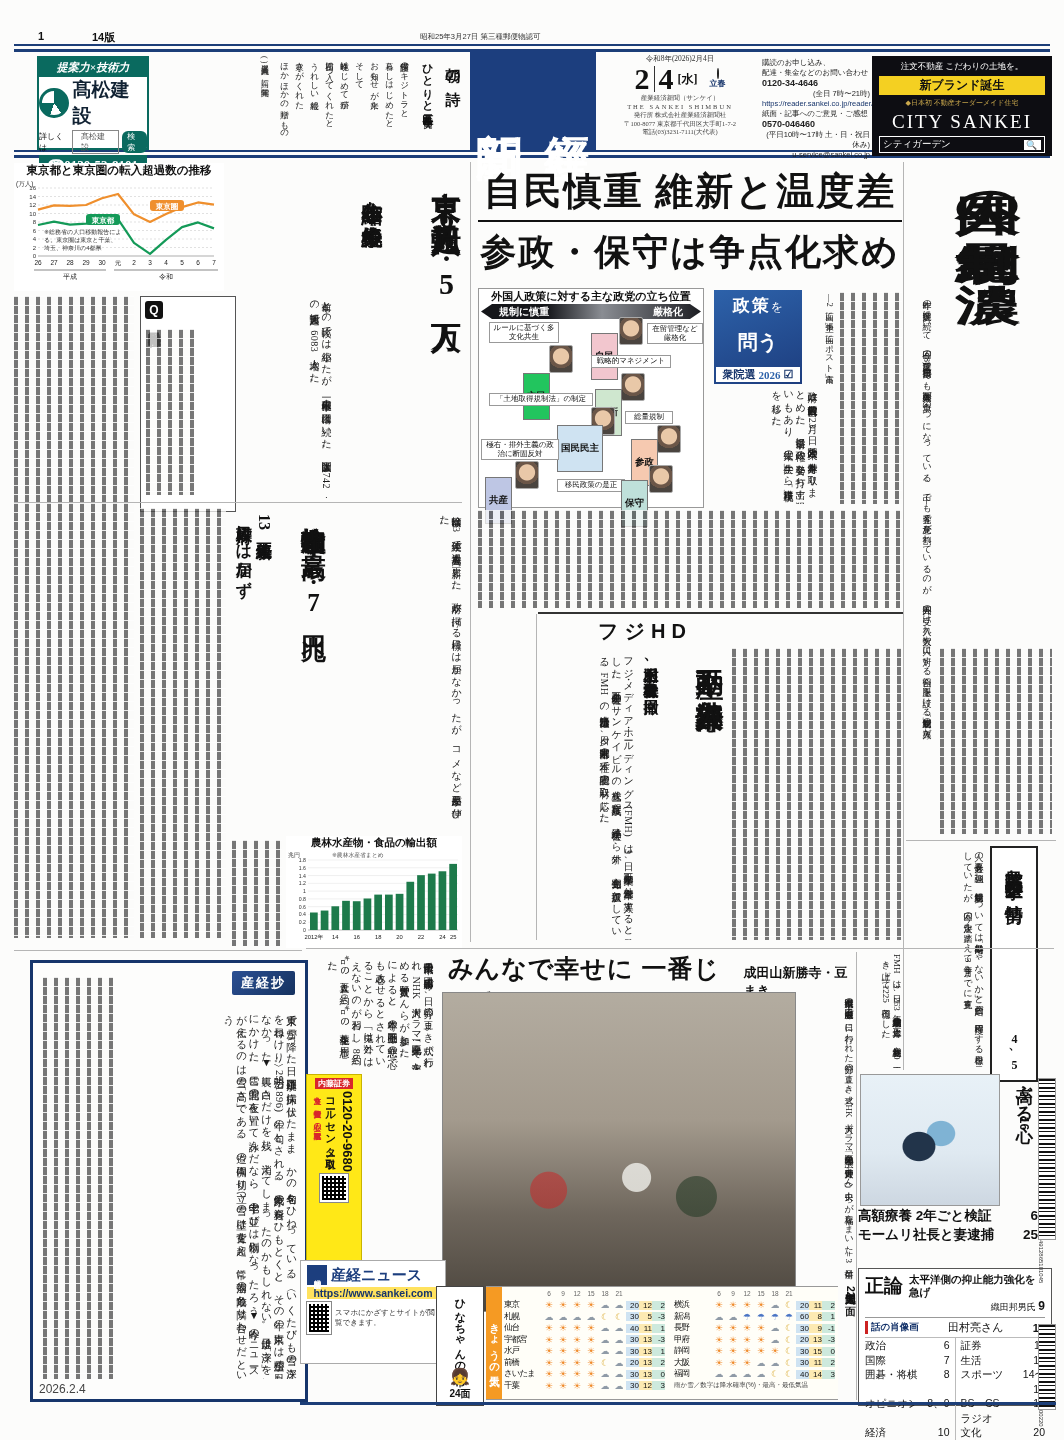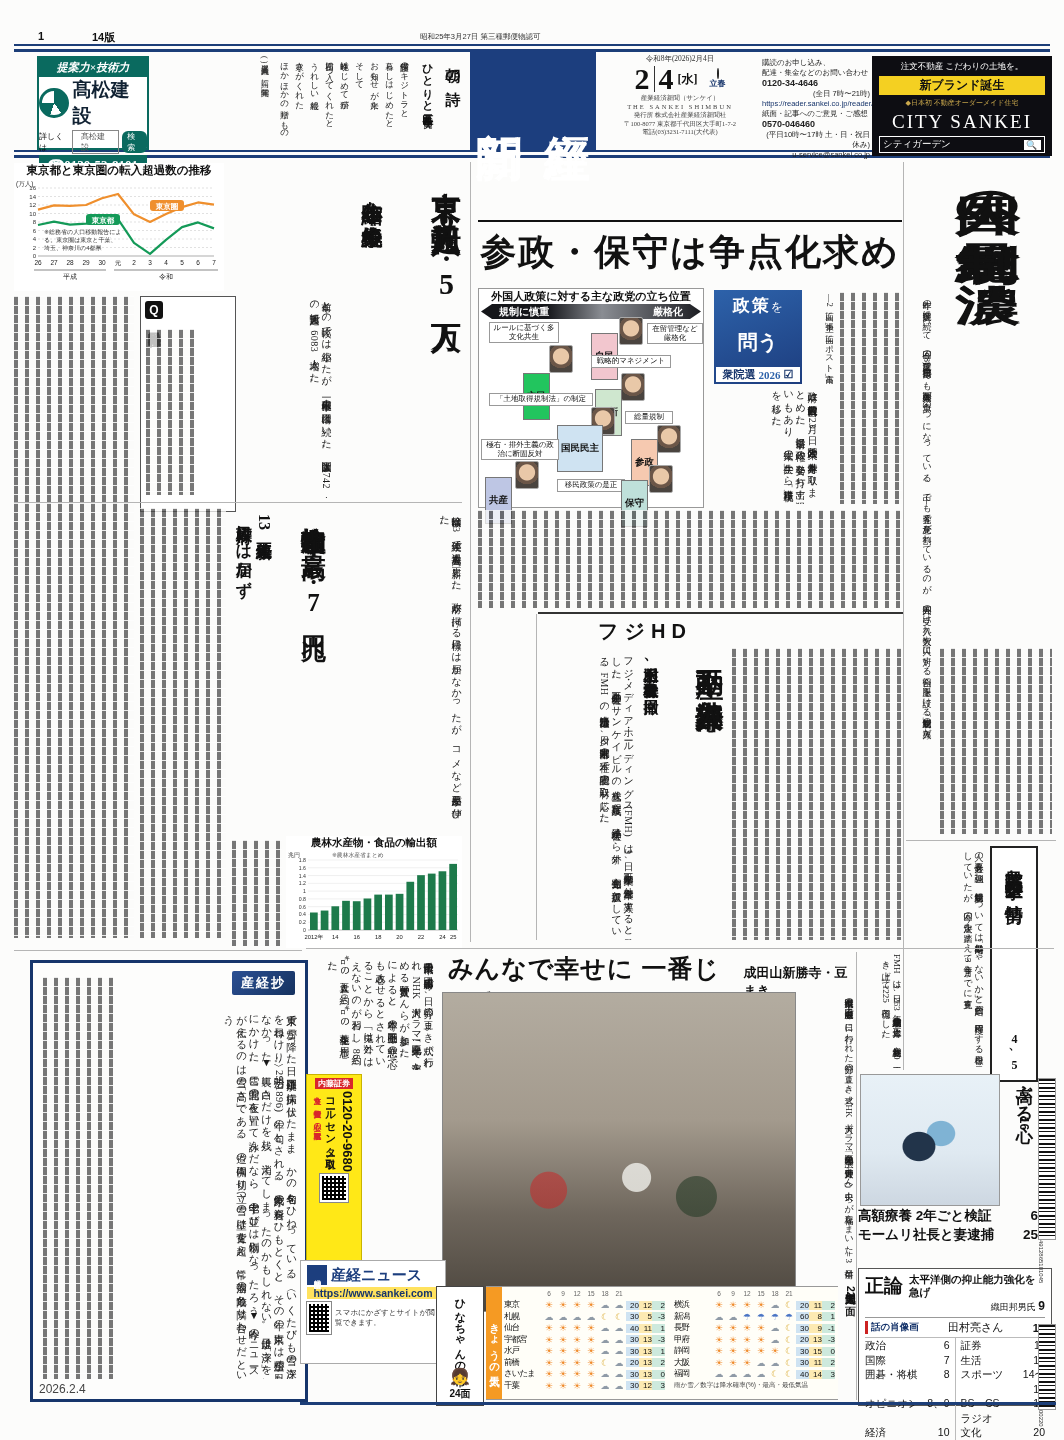--- a/index.html
+++ b/index.html
@@ -387,20 +387,21 @@
           <text x="70.71428571428572" y="89" font-size="5.8" text-anchor="middle" fill="#222">16</text>
           <text x="92.14285714285714" y="89" font-size="5.8" text-anchor="middle" fill="#222">18</text>
           <text x="113.57142857142857" y="89" font-size="5.8" text-anchor="middle" fill="#222">20</text>
           <text x="135" y="89" font-size="5.8" text-anchor="middle" fill="#222">22</text>
           <text x="156.42857142857142" y="89" font-size="5.8" text-anchor="middle" fill="#222">24</text>
           <text x="167.14285714285714" y="89" font-size="5.8" text-anchor="middle" fill="#222">25</text>
         </svg></div>
   </div>
   <div class="abs sim" style="left:232px;top:840px;width:50px;height:106px;"></div>
 
+  <div class="abs h1line" style="left:478px;top:166px;width:424px;">自民慎重 維新と温度差</div>
   <div class="abs" style="left:478px;top:220px;width:424px;height:2px;background:#111;"></div>
   <div class="abs h1line" style="left:478px;top:228px;width:424px;font-size:36px;">参政・保守は争点化求め</div>
 
   <div class="abs diag" style="left:478px;top:288px;width:224px;height:218px;">
     <div class="diag-title">外国人政策に対する主な政党の立ち位置</div>
     <div class="axis">
       <span>規制に慎重</span>
       <span>厳格化</span>
     </div>
     <div id="diagram-parties">

